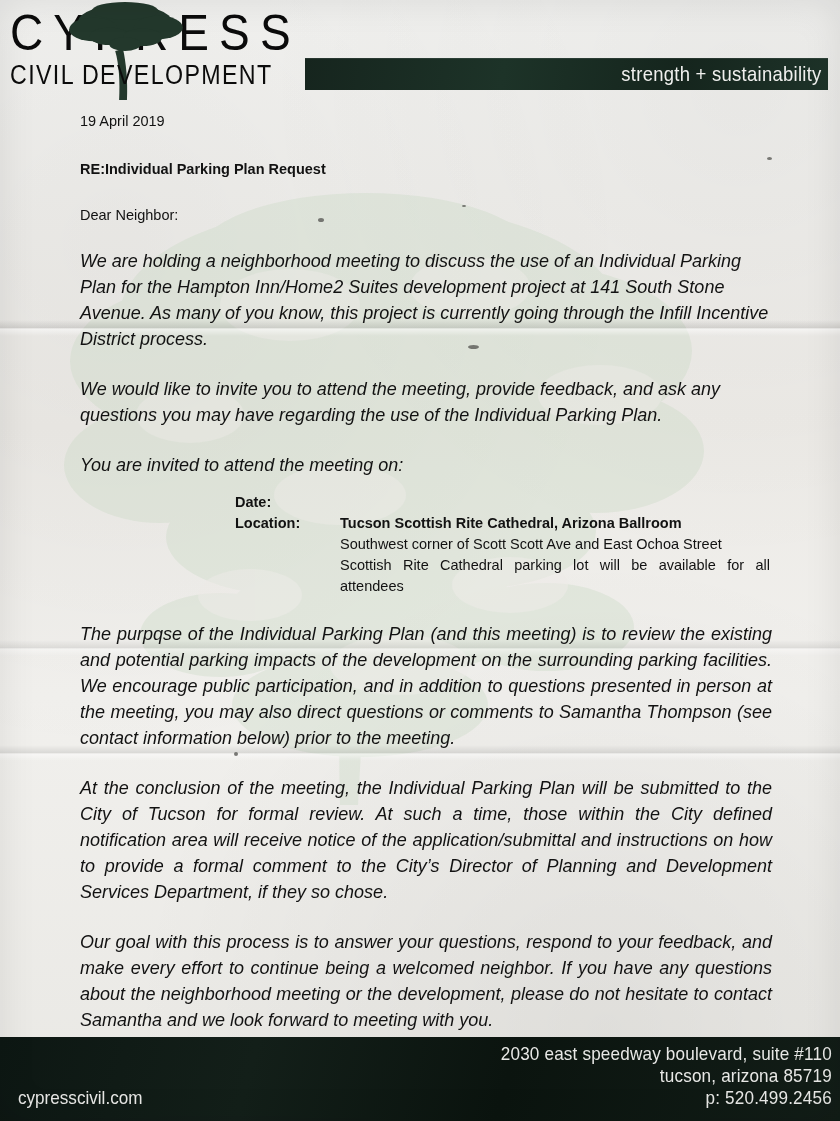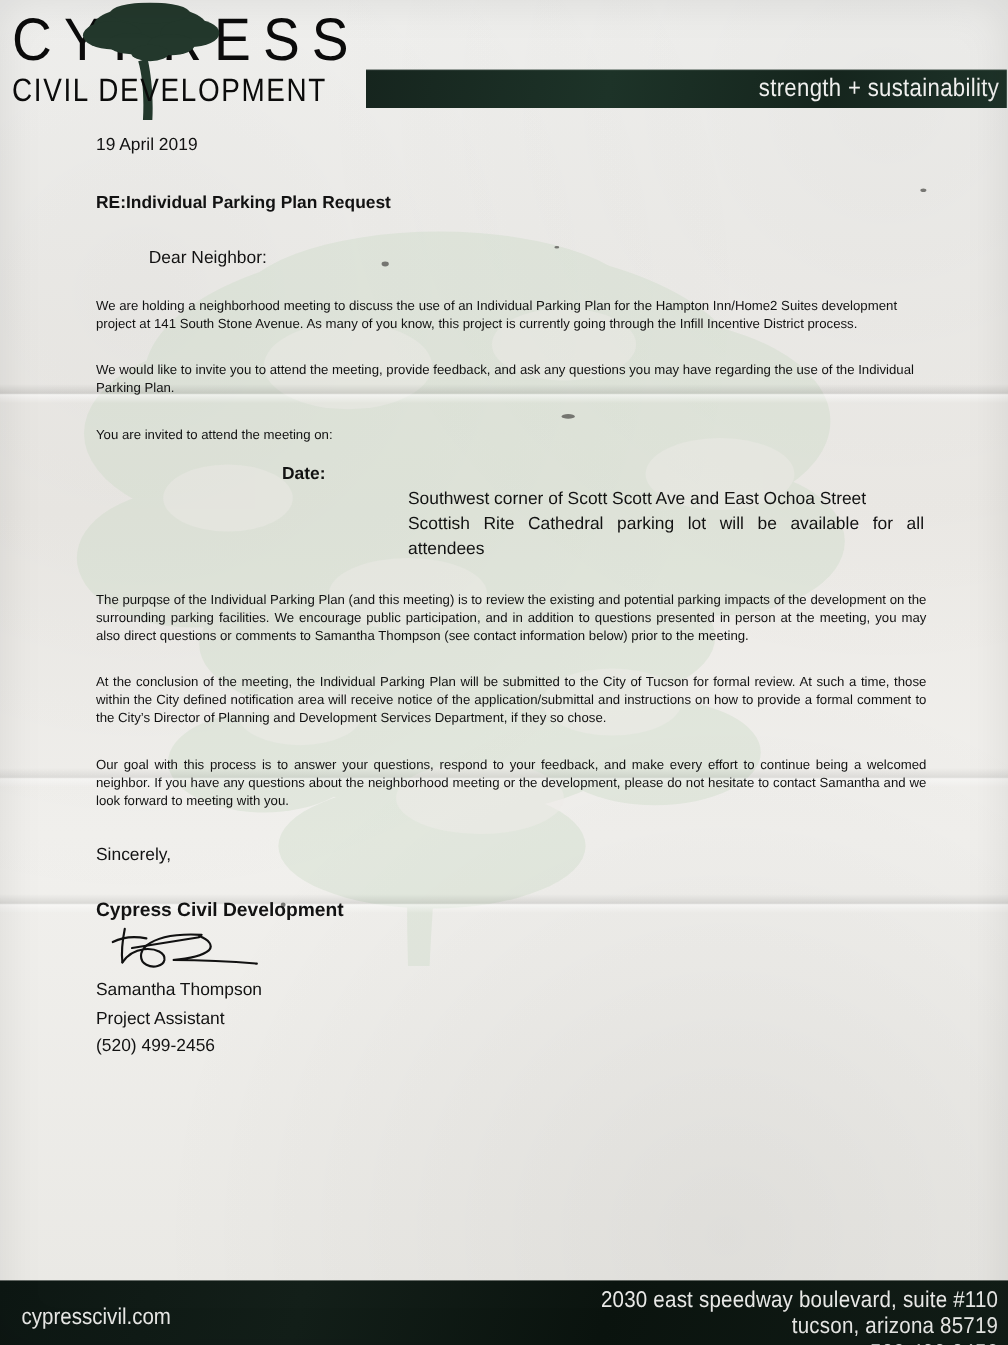--- a/index.html
+++ b/index.html
@@ -95,21 +95,21 @@
     left: 58px;
     top: -2px;
     width: 118px;
     height: 98px;
     pointer-events: none;
   }
   .tagline-bar {
     position: absolute;
     left: 305px;
     top: 58px;
-    right: 1px;
+    right: 12px;
     height: 32px;
     background: linear-gradient(100deg, #16251e 0%, #1d3328 38%, #15251d 72%, #1e3329 100%);
     box-shadow: inset 0 1px 0 rgba(255,255,255,0.08);
   }
   .tagline-text {
     position: absolute;
     right: 6px;
     top: 1px;
     font-size: 21px;
     color: #f0f0ee;
@@ -128,27 +128,28 @@
     width: 692px;
   }
   .date-line { font-size: 14.5px; line-height: 18px; }
   .re-line {
     font-size: 14.5px;
     font-weight: bold;
     margin-top: 30px;
     line-height: 18px;
   }
   .re-line .re-tag { margin-right: 0; }
-  .salutation { font-size: 14.5px; margin-top: 28px; line-height: 18px; margin-left: 44px; }
+  .salutation { font-size: 14.5px; margin-top: 28px; line-height: 18px; }
 
   p.para {
-    font-size: 11px;
-    line-height: 15px;
+    font-size: 18px;
+    line-height: 26px;
     margin: 24px 0 0 0;
     text-align: left;
+    font-style: italic;
   }
   p.para.justify { text-align: justify; }
 
   
   .details {
     margin-top: 14px;
     margin-left: 155px;
     width: 535px;
     font-size: 14.5px;
     line-height: 21px;
@@ -172,21 +173,21 @@
   .company { font-size: 16px; font-weight: bold; margin-top: 28px; line-height: 18px; }
   .sig-svg { display: block; margin: 2px 0 0 8px; }
   .sign-off { font-size: 14.5px; line-height: 19.5px; margin-top: 4px; }
 
   
   .footer-bar {
     position: absolute;
     left: 0;
     bottom: 0;
     width: 840px;
-    height: 54px;
+    height: 84px;
     background: linear-gradient(105deg, #0d1713 0%, #131f19 30%, #0b140f 60%, #121d17 100%);
     color: #e8e8e6;
   }
   .footer-right {
     position: absolute;
     right: 8px;
     top: 6px;
     text-align: right;
     font-size: 19px;
     line-height: 22px;
@@ -296,20 +297,24 @@
     <p class="para">We are holding a neighborhood meeting to discuss the use of an Individual Parking Plan for the Hampton Inn/Home2 Suites development project at 141 South Stone Avenue.  As many of you know, this project is currently going through the Infill Incentive District process.</p>
 
     <p class="para">We would like to invite you to attend the meeting, provide feedback, and ask any questions you may have regarding the use of the Individual Parking Plan.</p>
 
     <p class="para">You are invited to attend the meeting on:</p>
 
     <div class="details">
       <div class="details-row">
         <div class="details-label">Date:</div>
       </div>
+      <div class="details-row">
+        <div class="details-label">Location:</div>
+        <div class="details-value">Tucson Scottish Rite Cathedral, Arizona Ballroom</div>
+      </div>
       <div class="details-sub plain">Southwest corner of Scott Scott Ave and East Ochoa Street</div>
       <div class="details-sub justify">Scottish Rite Cathedral parking lot will be available for all attendees</div>
     </div>
 
     <p class="para justify">The purpqse of the Individual Parking Plan (and this meeting) is to review the existing and potential parking impacts of the development on the surrounding parking facilities.   We encourage public participation, and in addition to questions presented in person at the meeting, you may also direct questions or comments to Samantha Thompson (see contact information below) prior to the meeting.</p>
 
     <p class="para justify">At the conclusion of the meeting, the Individual Parking Plan will be submitted to the City of Tucson for formal review.  At such a time, those within the City defined notification area will receive notice of the application/submittal and instructions on how to provide a formal comment to the City’s Director of Planning and Development Services Department, if they so chose.</p>
 
     <p class="para justify">Our goal with this process is to answer your questions, respond to your feedback, and make every effort to continue being a welcomed neighbor.  If you have any questions about the neighborhood meeting or the development, please do not hesitate to contact Samantha and we look forward to meeting with you.</p>
 

